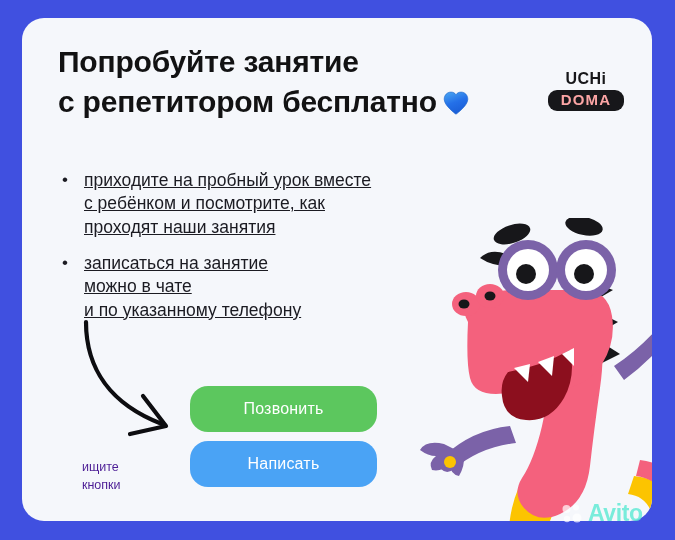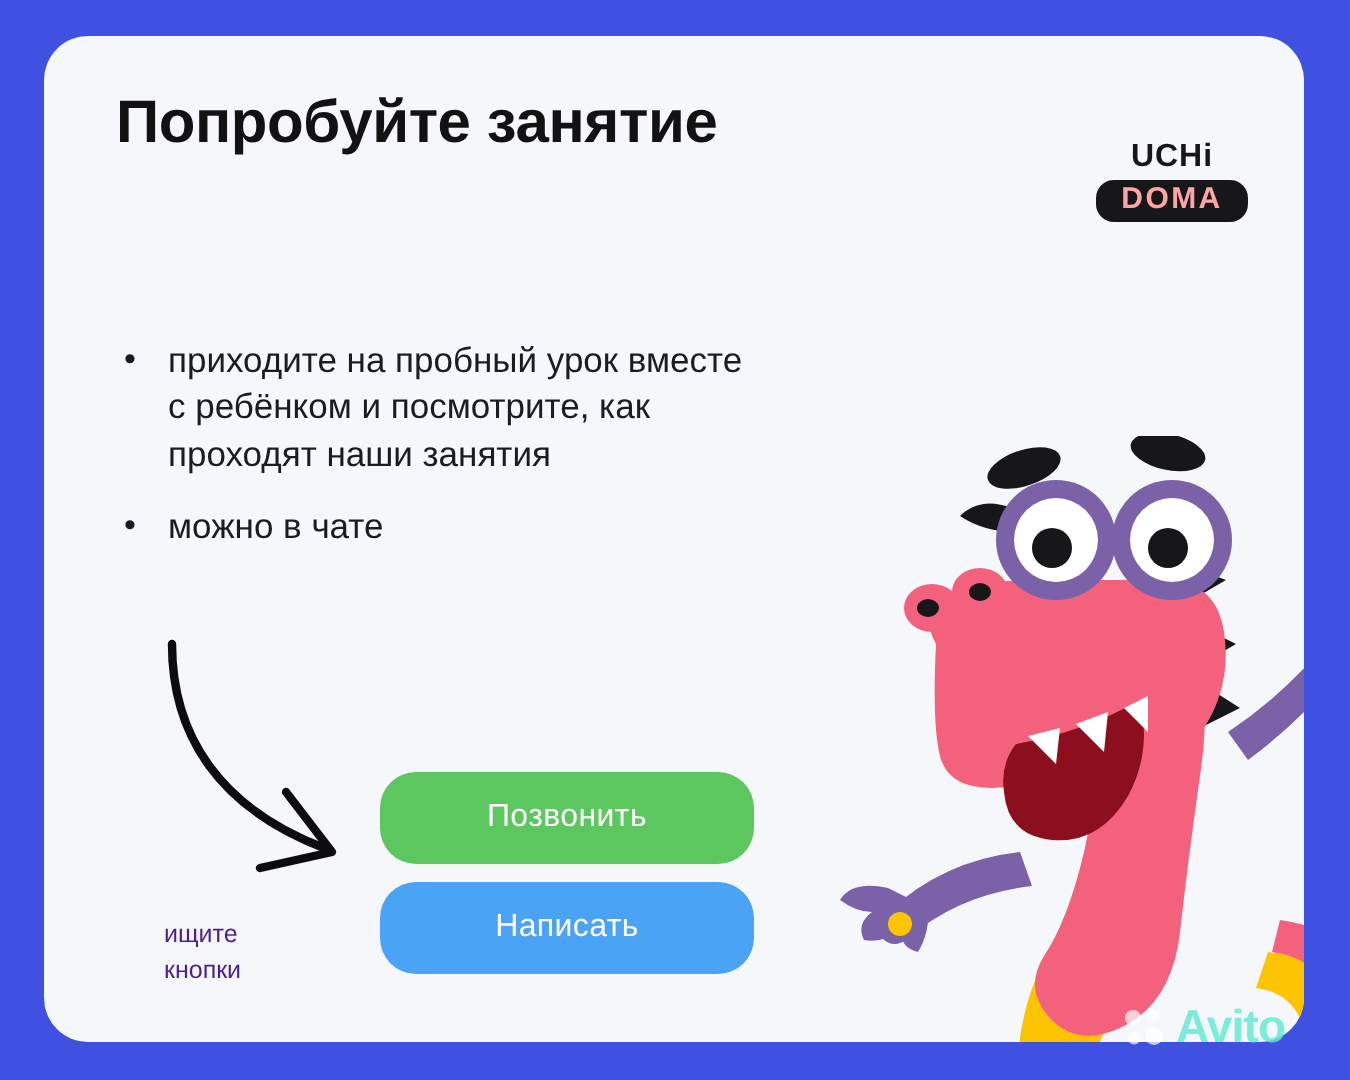--- a/index.html
+++ b/index.html
@@ -99,21 +99,21 @@
   #bullet-1 { top: 234px; }
   .bullet .dot {
     position: absolute;
     left: 0;
     top: 0px;
     width: 14px;
     font-size: 17px;
     color: #1b1b22;
     line-height: 1.33;
   }
-  .bullet .btext { display: block; margin-left: 22px; }
+  .bullet .btext { display: block; margin-left: 22px; text-decoration: underline; }
   .bullet .btext span { display: block; white-space: nowrap; }
 
   
   #arrow {
     position: absolute;
     left: 58px;
     top: 298px;
     width: 115px;
     height: 125px;
   }
@@ -180,40 +180,52 @@
 </style>
 </head>
 <body>
 
 <div id="stage">
 
   <div id="card">
 
     <div id="headline">
       <span class="ln">Попробуйте занятие</span>
+      <span class="ln"><span>с репетитором бесплатно</span><span class="heart"><svg viewBox="0 0 26 24">
+              <defs>
+                <linearGradient id="hg" x1="0" y1="0" x2="0.4" y2="1">
+                  <stop offset="0" stop-color="#4aa8f2"></stop>
+                  <stop offset="0.55" stop-color="#2470e8"></stop>
+                  <stop offset="1" stop-color="#1b5fd8"></stop>
+                </linearGradient>
+              </defs>
+              <path d="M13 23.2C12.2 22.6 1.2 14.6 1.2 8.2 1.2 4.2 4.2 1.1 8 1.1c2.2 0 4 1.1 5 2.6 1-1.5 2.8-2.6 5-2.6 3.8 0 6.8 3.1 6.8 7.1 0 6.4-11 14.4-11.8 15z" fill="url(#hg)" stroke="#2a6fd0" stroke-width="0.7"></path>
+            </svg></span></span>
     </div>
 
     <div id="logo">
       <div id="logo-top">UCHi</div>
       <div id="logo-pill">DOMA</div>
     </div>
 
     <div class="bullet" id="bullet-0">
       <span class="dot">•</span>
       <span class="btext">
         <span>приходите на пробный урок вместе</span>
         <span>с ребёнком и посмотрите, как</span>
         <span>проходят наши занятия</span>
       </span>
     </div>
 
     <div class="bullet" id="bullet-1">
       <span class="dot">•</span>
       <span class="btext">
+        <span>записаться на занятие</span>
         <span>можно в чате</span>
+        <span>и по указанному телефону</span>
       </span>
     </div>
 
     <svg id="arrow" viewBox="0 0 115 125">
       <path d="M6 6 C 6 52, 30 88, 82 108" fill="none" stroke="#0d0d10" stroke-width="4.2" stroke-linecap="round"></path>
       <path d="M63 80 L 86 110 L 50 118" fill="none" stroke="#0d0d10" stroke-width="4.2" stroke-linecap="round" stroke-linejoin="round"></path>
     </svg>
 
     <div id="hint">
       <span>ищите</span>

